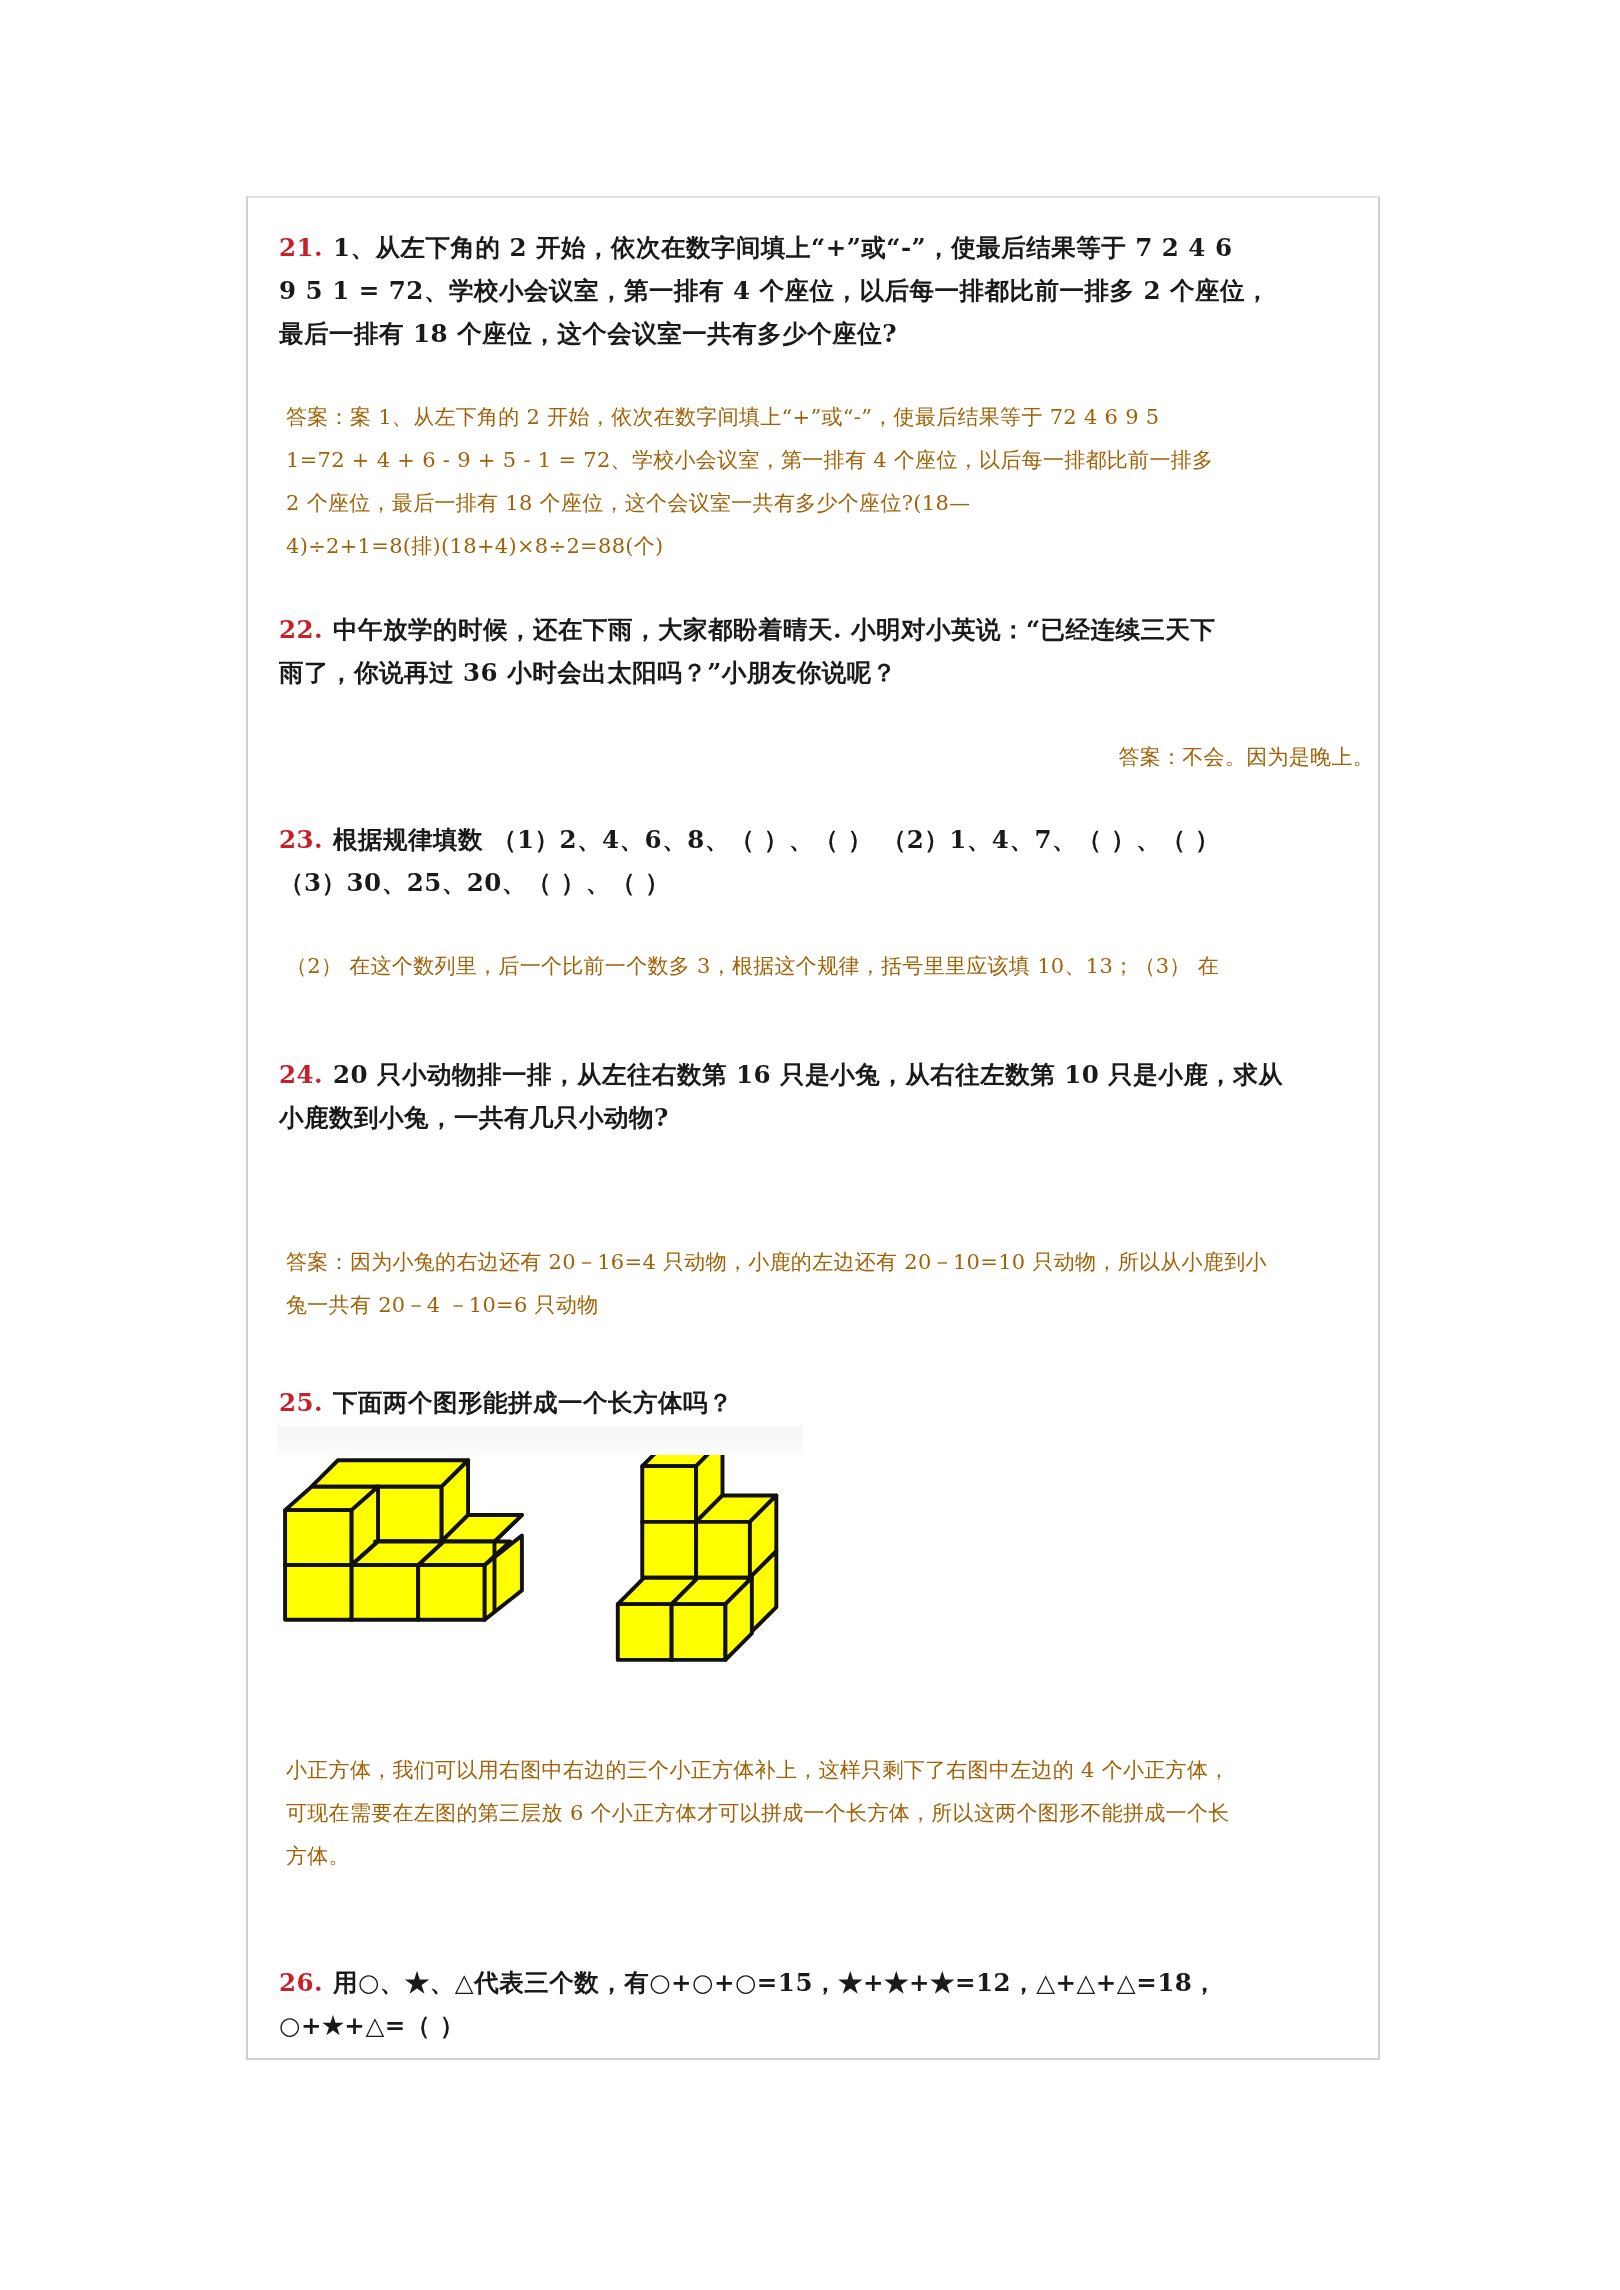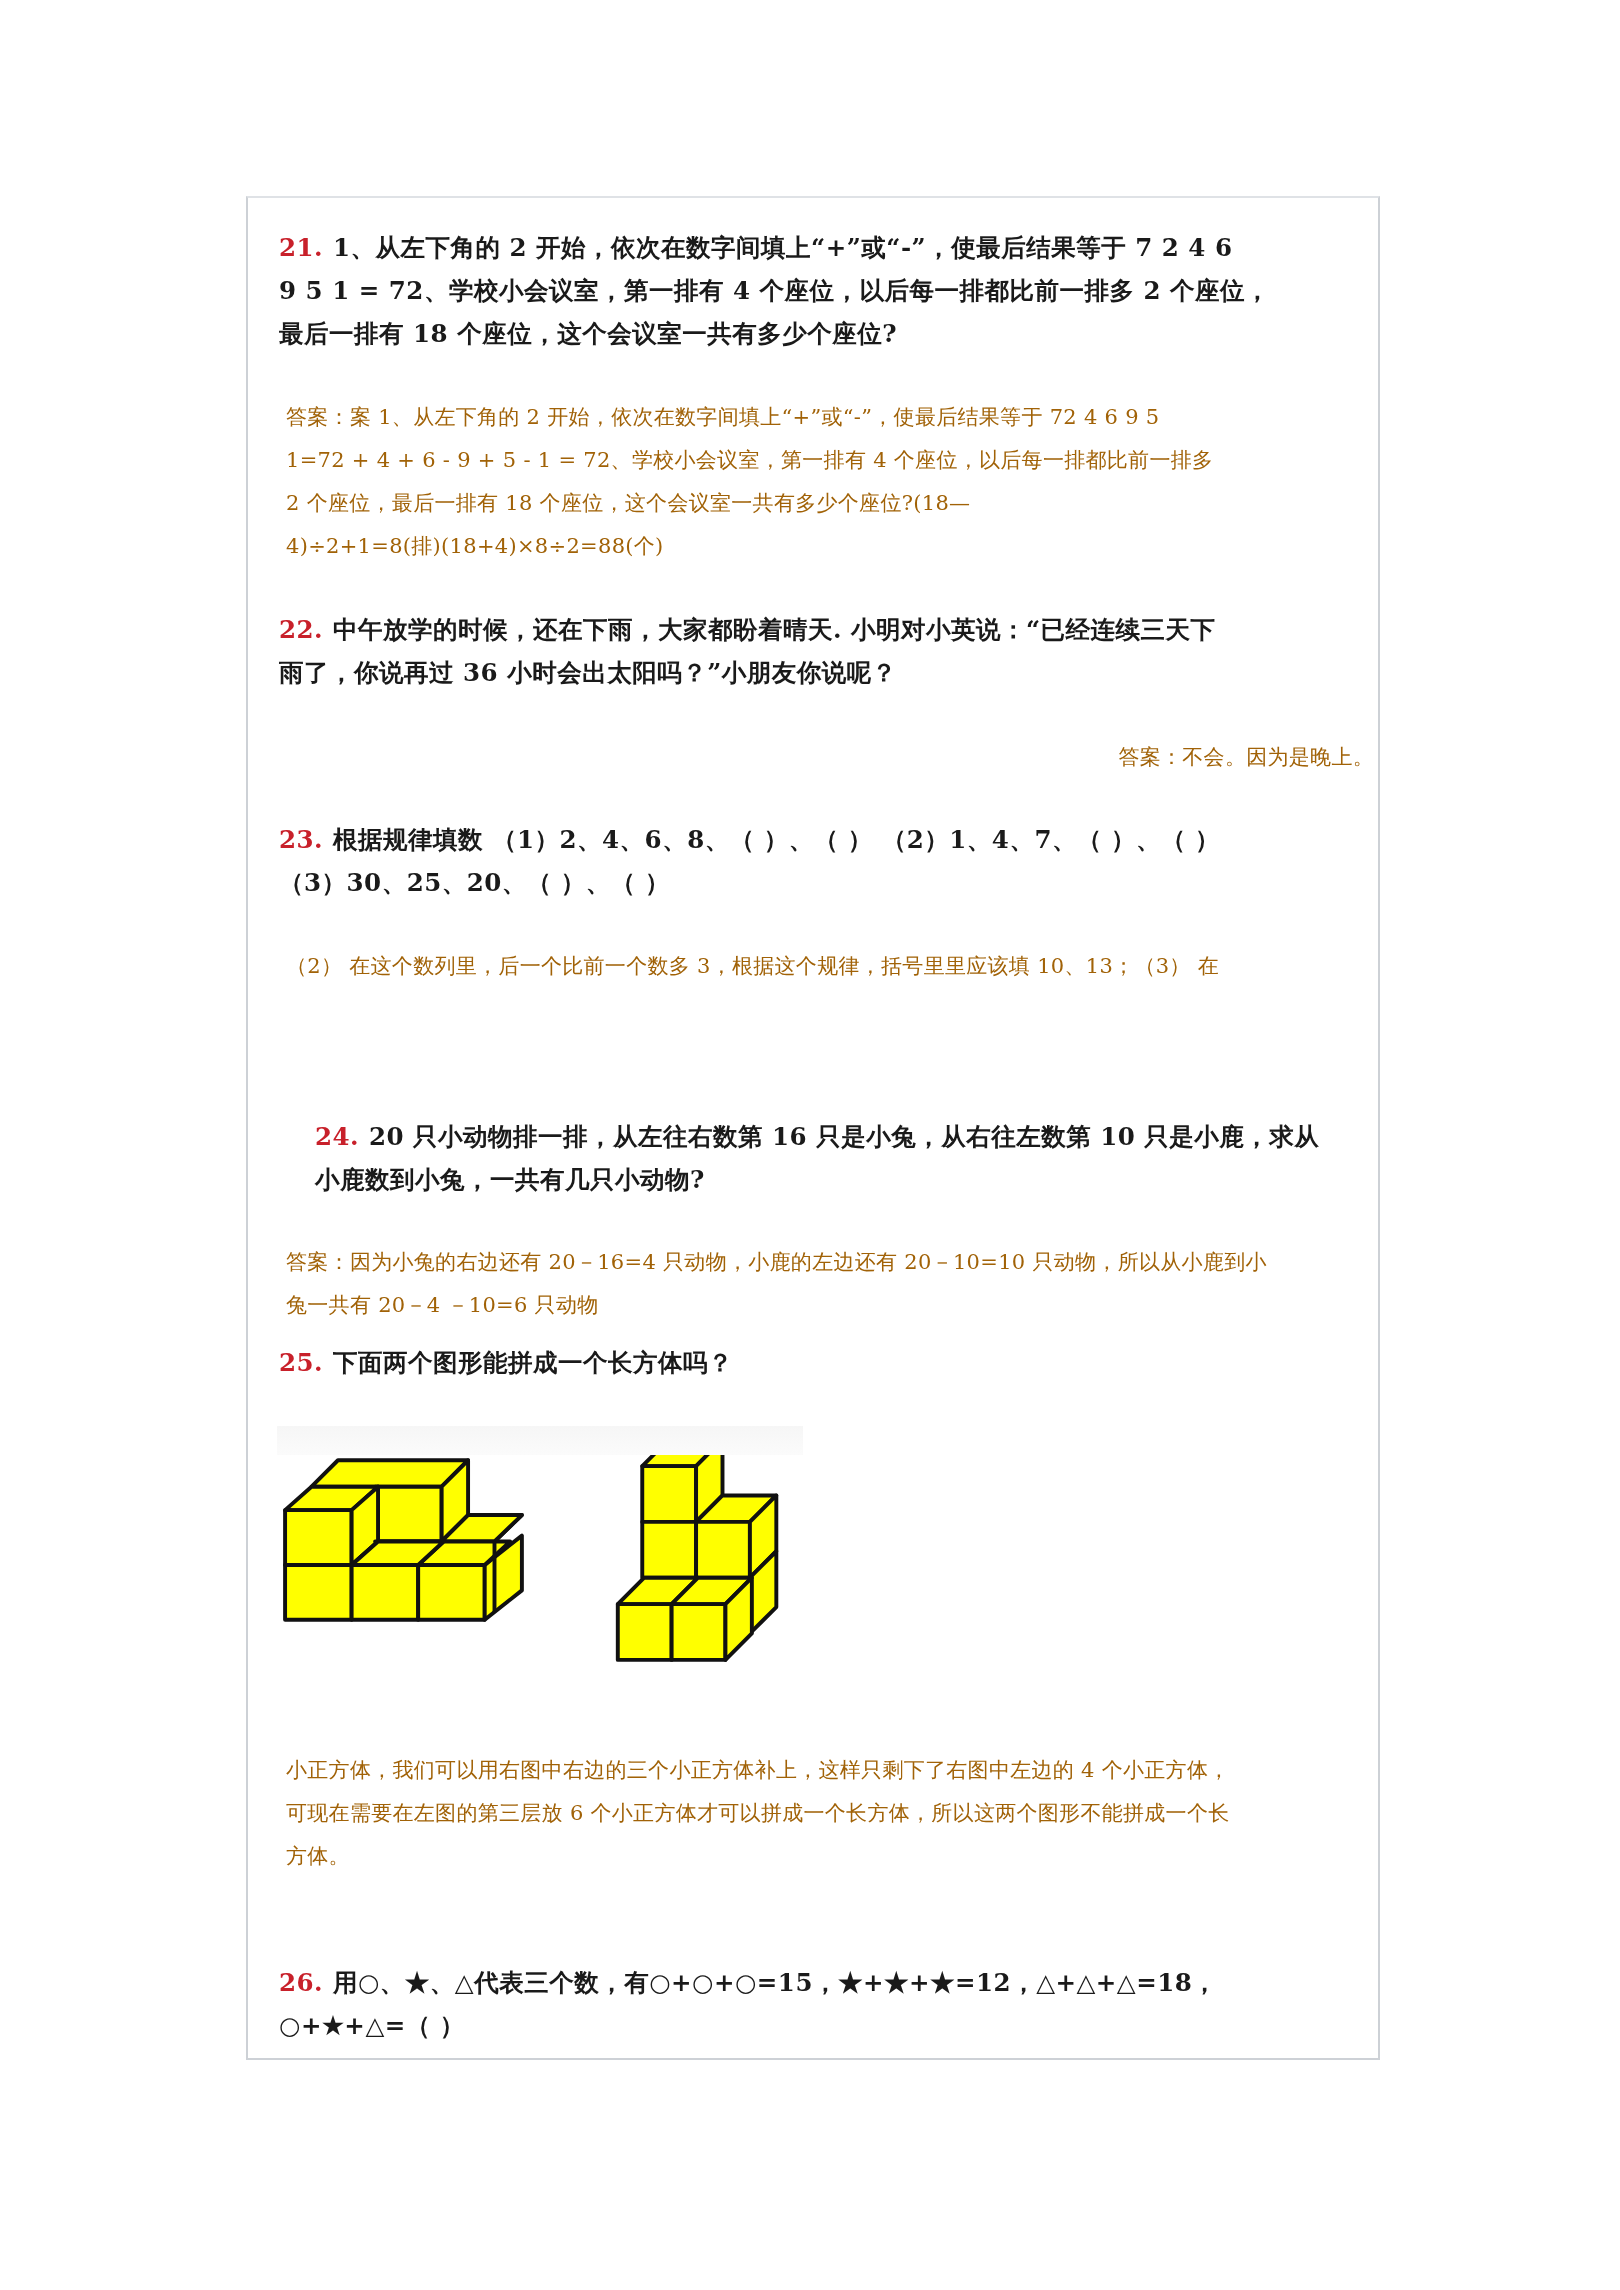--- a/index.html
+++ b/index.html
@@ -42,30 +42,30 @@
 </div>
 
 <div class="block q" style="top:818px;">
   <span class="line"><span class="num">23.</span><span>根据规律填数 （1）2、4、6、8、（ ）、（ ） （2）1、4、7、（ ）、（ ）</span></span>
   <span class="line">（3）30、25、20、（ ）、（ ）</span>
 </div>
 <div class="block a" style="top:945px;">
   <span class="line">（2） 在这个数列里，后一个比前一个数多 3，根据这个规律，括号里里应该填 10、13；（3） 在</span>
 </div>
 
-<div class="block q" style="top:1115px;margin-left:36px;">
+<div class="block q" style="top:1053px;">
   <span class="line"><span class="num">24.</span><span>20 只小动物排一排，从左往右数第 16 只是小兔，从右往左数第 10 只是小鹿，求从</span></span>
   <span class="line">小鹿数到小兔，一共有几只小动物?</span>
 </div>
 <div class="block a" style="top:1241px;">
   <span class="line">答案：因为小兔的右边还有 20－16=4 只动物，小鹿的左边还有 20－10=10 只动物，所以从小鹿到小</span>
   <span class="line">兔一共有 20－4 －10=6 只动物</span>
 </div>
 
-<div class="block q" style="top:1341px;">
+<div class="block q" style="top:1381px;">
   <span class="line"><span class="num">25.</span><span>下面两个图形能拼成一个长方体吗？</span></span>
 </div>
 
 <div class="figure">
   <div class="band"></div>
   <svg width="526" height="274" viewBox="0 0 537 280">
     <g stroke="#111" stroke-width="4" stroke-linejoin="round" fill="#ffff00">
 
       <g>
 

